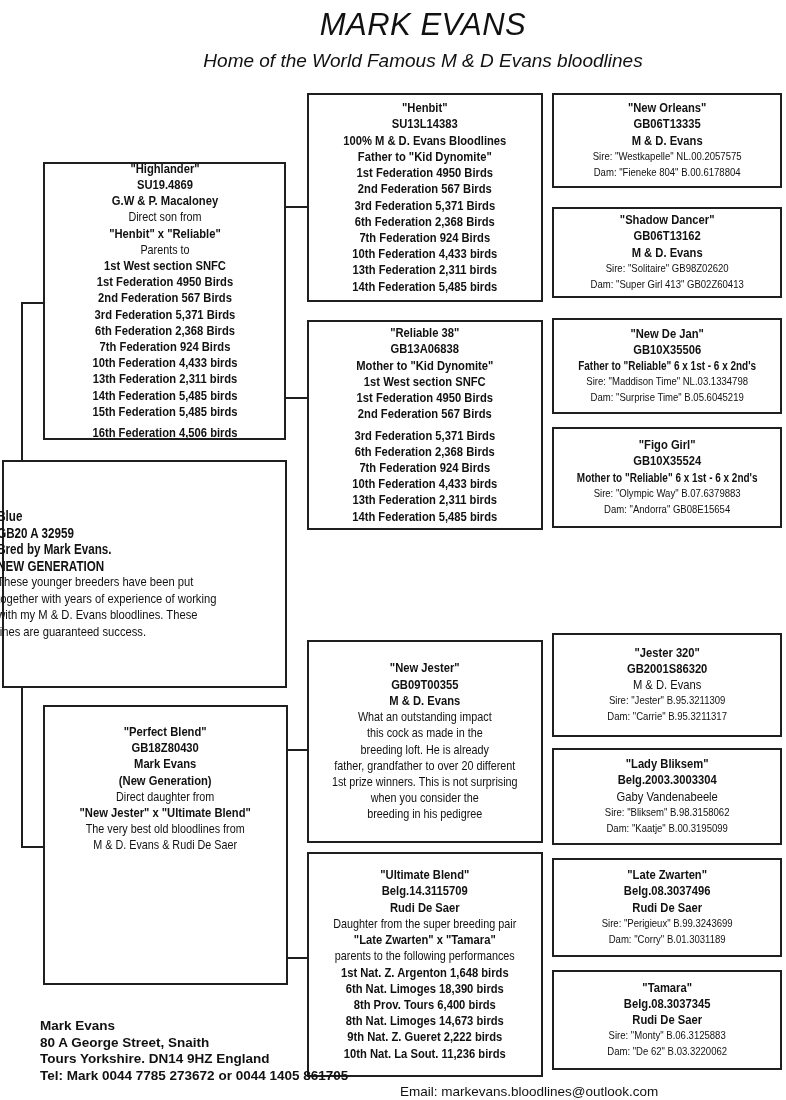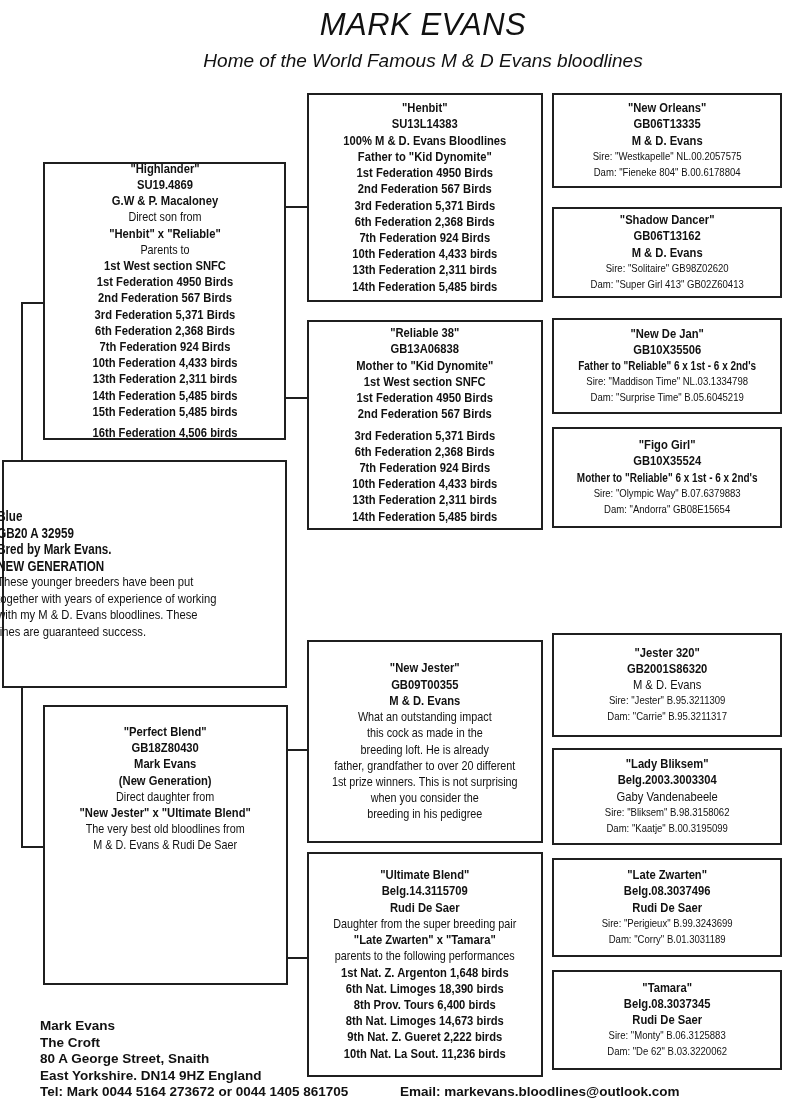--- a/index.html
+++ b/index.html
@@ -44,21 +44,21 @@
   #c1{left:21px;top:302px;width:22px;height:2px;}
   #c2{left:21px;top:302px;width:2px;height:160px;}
   #c3{left:21px;top:686px;width:2px;height:162px;}
   #c4{left:21px;top:846px;width:22px;height:2px;}
   #c5{left:284px;top:206px;width:23px;height:2px;}
   #c6{left:284px;top:397px;width:23px;height:2px;}
   #c7{left:286px;top:749px;width:21px;height:2px;}
   #c8{left:286px;top:957px;width:21px;height:2px;}
   
   .contact{position:absolute;left:40px;top:1018px;font-weight:bold;font-size:13.5px;line-height:16.5px;}
-  .email{position:absolute;left:400px;top:1084px;font-weight:bold;font-size:13.5px;white-space:nowrap;}
+  .email{position:absolute;left:400px;top:1084px;font-weight:normal;font-size:13.5px;white-space:nowrap;}
 </style>
 </head>
 <body>
 
 <div class="page">
   <div class="title">MARK EVANS</div>
   <div class="subtitle">Home of the World Famous M &amp; D Evans bloodlines</div>
 
   <div class="cl" id="c1"></div>
   <div class="cl" id="c2"></div>
@@ -246,19 +246,18 @@
         <div class="ln b">"Tamara"</div>
         <div class="ln b">Belg.08.3037345</div>
         <div class="ln b">Rudi De Saer</div>
         <div class="ln s">Sire: "Monty" B.06.3125883</div>
         <div class="ln s">Dam: "De 62" B.03.3220062</div>
       </div>
     </div>
 
   <div class="contact">
     <div>Mark Evans</div>
-    <div>The Croft</div>
     <div>80 A George Street, Snaith</div>
-    <div>East Yorkshire. DN14 9HZ England</div>
-    <div>Tel: Mark 0044 5164 273672 or 0044 1405 861705</div>
+    <div>Tours Yorkshire. DN14 9HZ England</div>
+    <div>Tel: Mark 0044 7785 273672 or 0044 1405 861705</div>
   </div>
   <div class="email">Email: markevans.bloodlines@outlook.com</div>
 </div>
 
 </body></html>

